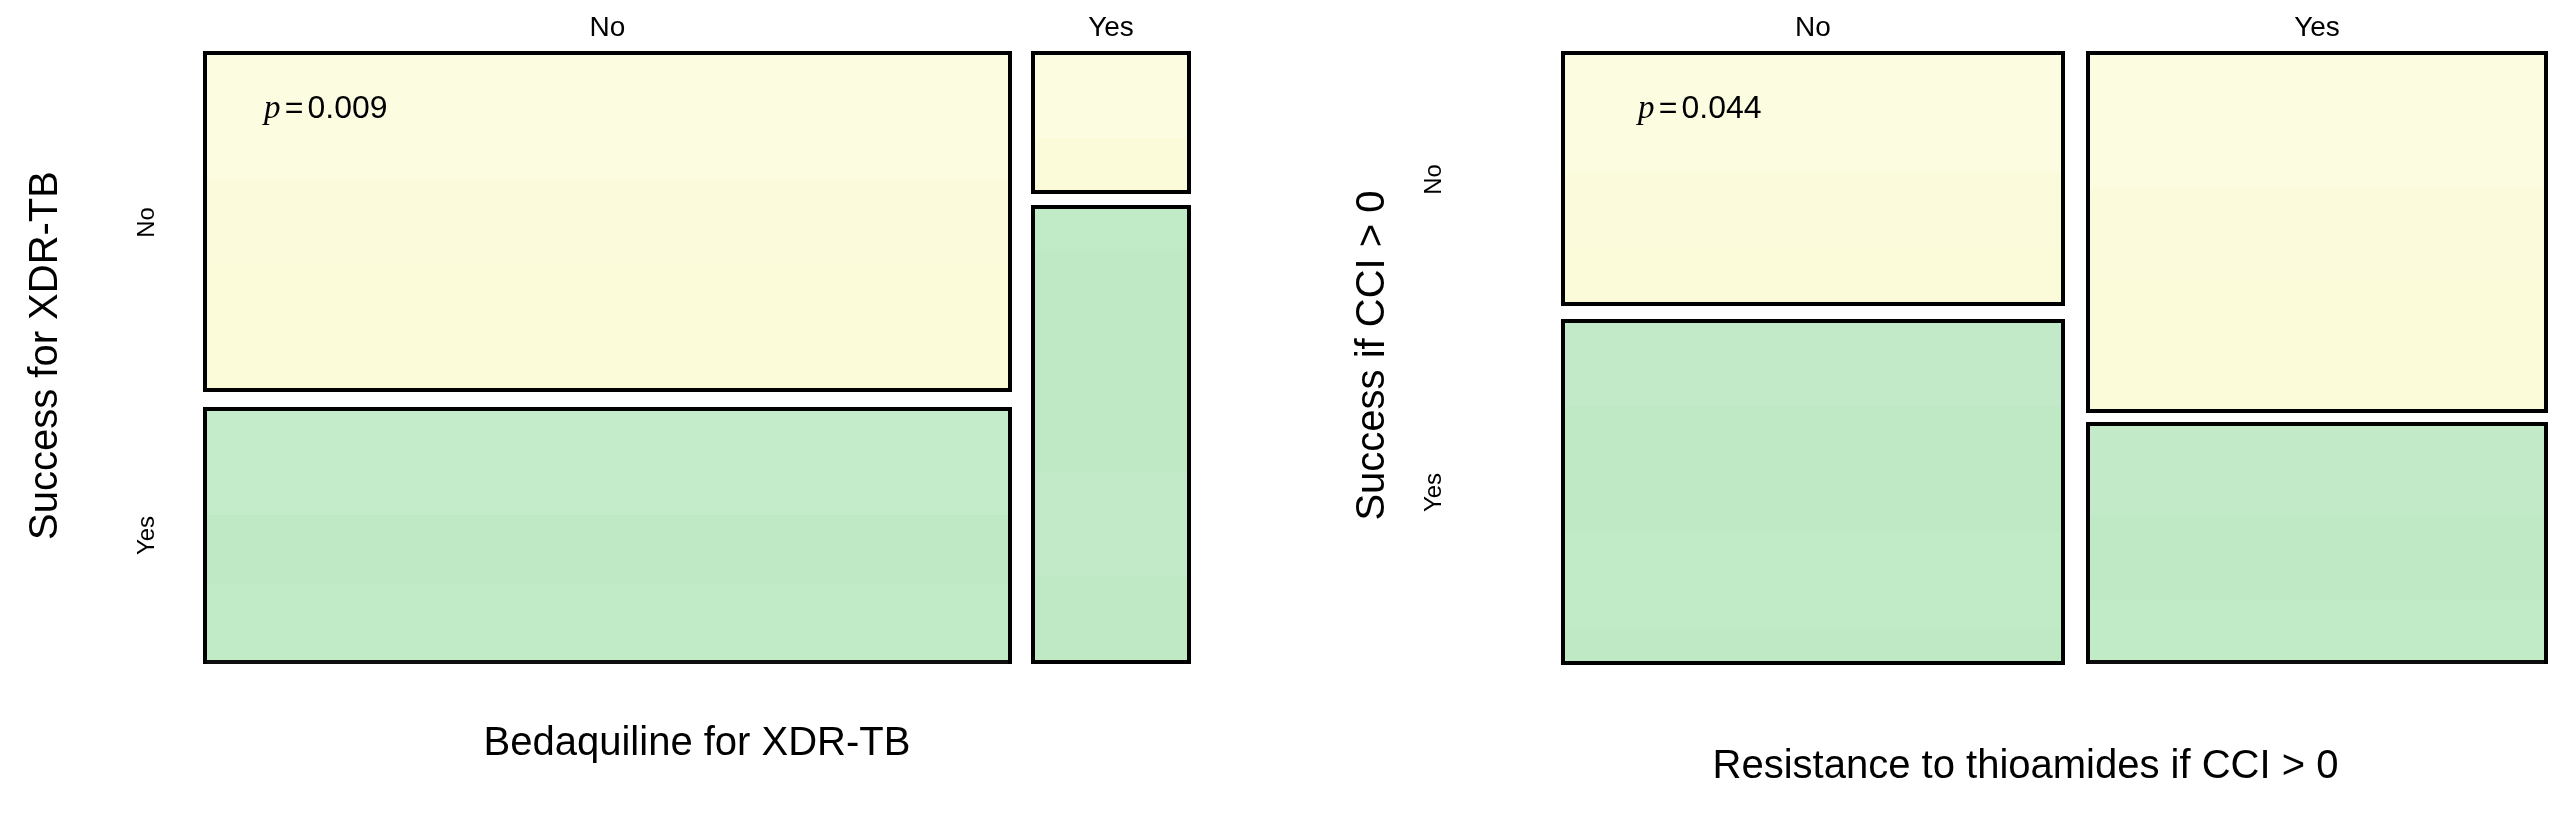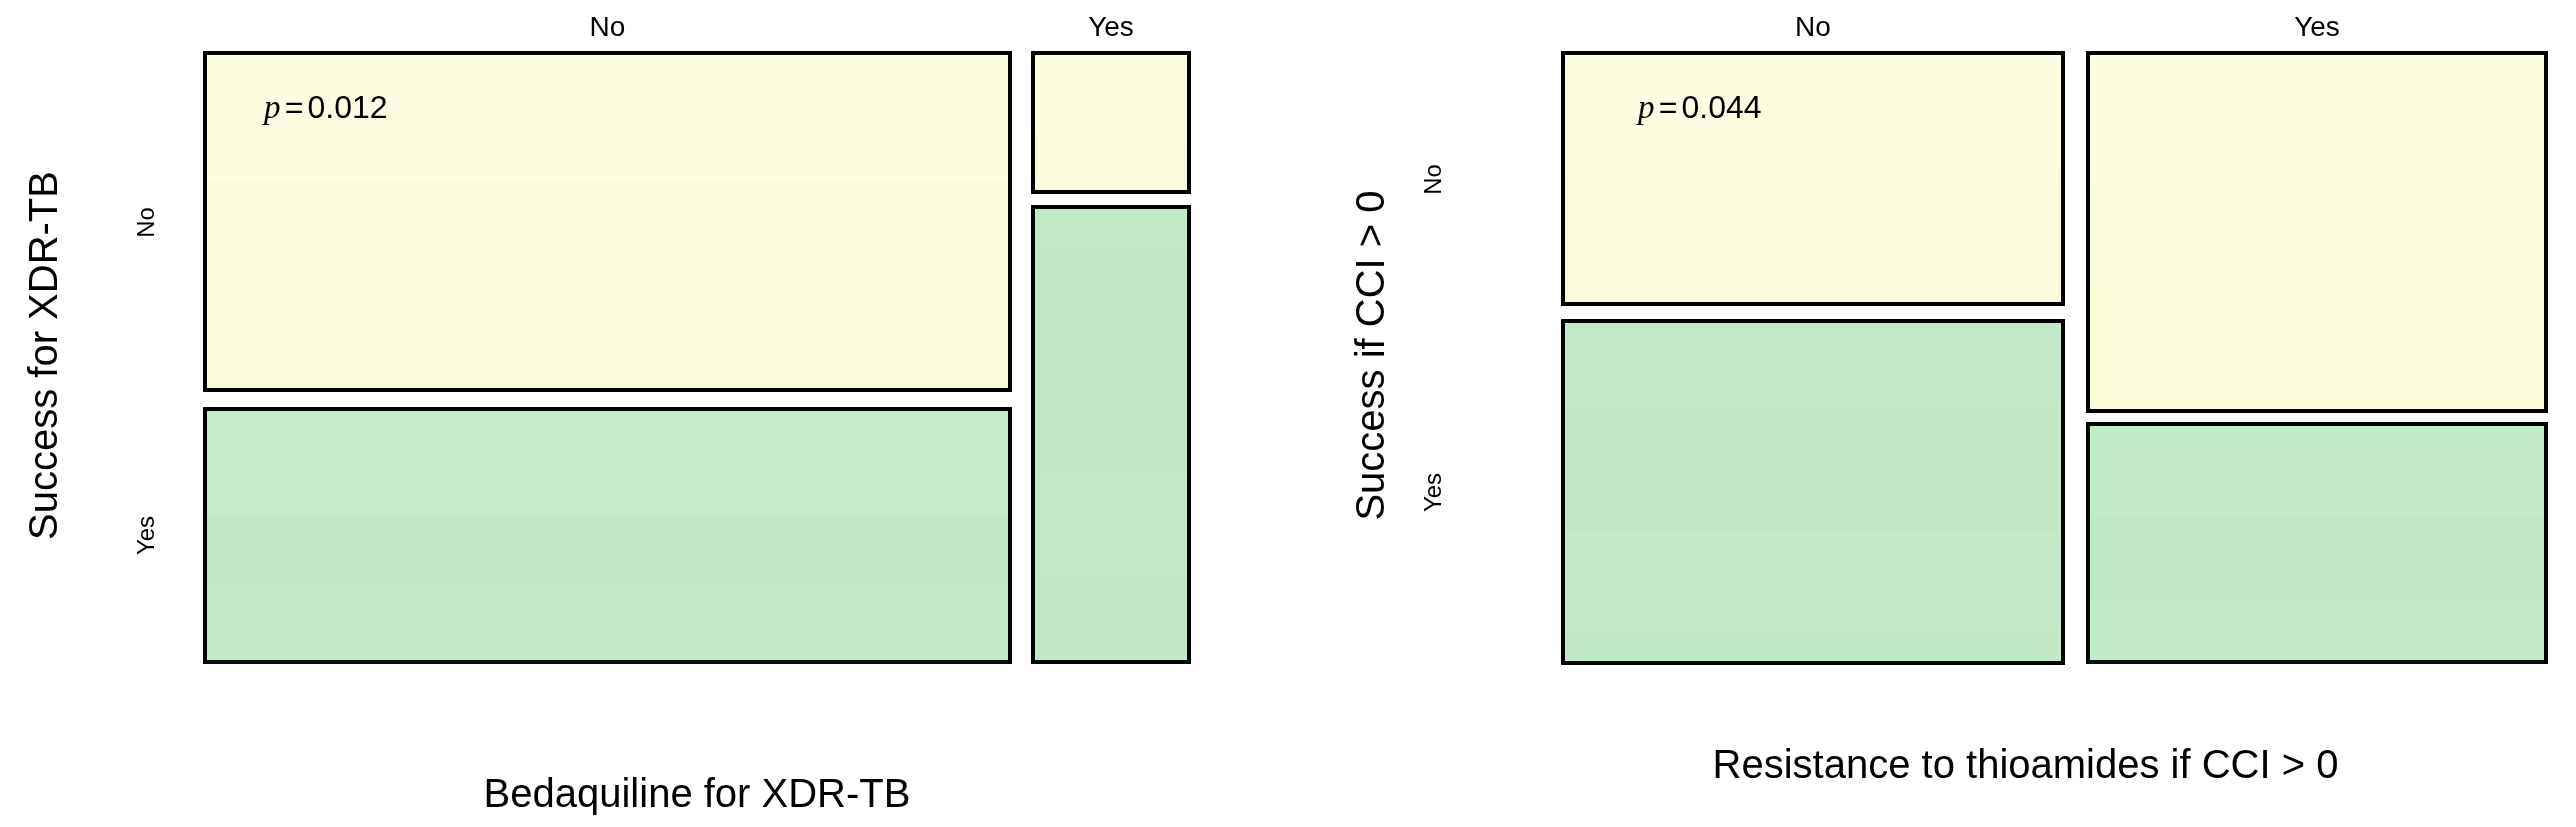--- a/index.html
+++ b/index.html
@@ -124,24 +124,24 @@
     <div class="tile fill-yellow" style="left:1031px; top:51px; width:160px; height:143px;">
       <div class="band" style="top:0; height:83px; background:rgba(255,255,255,0.22);"></div>
     </div>
 
     <div class="tile fill-green" style="left:1031px; top:205px; width:160px; height:459px;">
       <div class="band" style="top:0; height:42px; background:rgba(255,255,255,0.05);"></div>
       <div class="band" style="top:264px; height:104px; background:rgba(255,255,255,0.07);"></div>
     </div>
 
     <div class="pvalue" style="left:264px; top:90px;">
-      <span class="pv-sym">p</span><span class="pv-eq">=</span><span>0.012</span>
+      <span class="pv-sym">p</span><span class="pv-eq">=</span><span>0.009</span>
     </div>
 
-    <div class="axis-title-x" style="left:203px; top:772px; width:988px;text-align:center;">Bedaquiline for XDR-TB</div>
+    <div class="axis-title-x" style="left:203px; top:720px; width:988px;text-align:center;">Bedaquiline for XDR-TB</div>
   </div>
 
   <div class="panel" id="panel-right">
 
     <div class="axis-title-y" style="left:-99px; top:334px; width:362px;">Success if CCI &gt; 0</div>
 
     <div class="ylevel-label" style="left:103px; top:167px; width:83px;">No</div>
     <div class="ylevel-label" style="left:103px; top:480px; width:83px;">Yes</div>
 
     <div class="strip-label" style="left:273px; top:11px; width:504px;">No</div>

